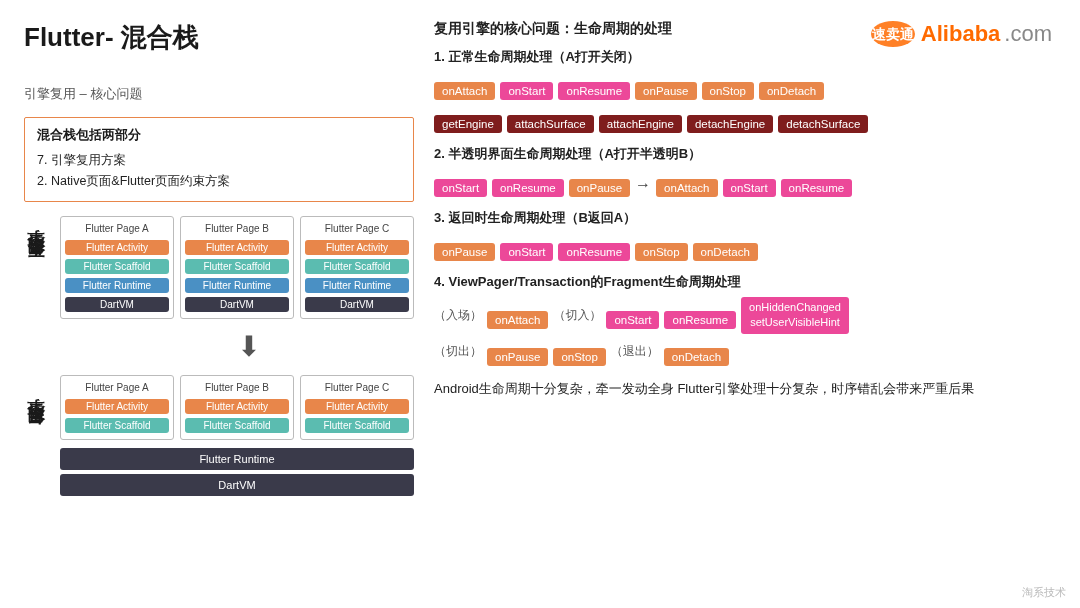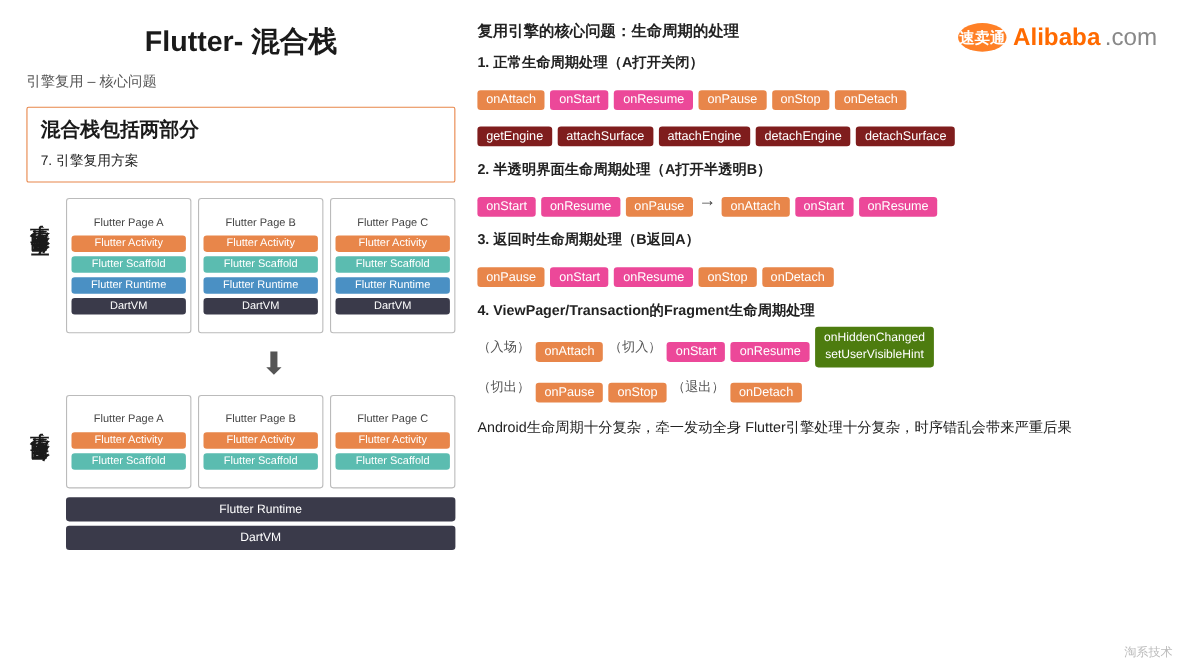--- a/index.html
+++ b/index.html
@@ -22,47 +22,47 @@
       width: 390px;
       flex-shrink: 0;
     }
     .right-panel {
       flex: 1;
     }
     .main-title {
       font-size: 26px;
       font-weight: bold;
       color: #1a1a1a;
-      margin-bottom: 10px;
-      text-align: center;
+      margin-bottom: 0;
     }
     .sub-title {
       font-size: 13px;
       color: #555;
       margin-bottom: 14px;
+      margin-top: 30px;
     }
     .alibaba-logo {
       position: absolute;
       top: 18px;
       right: 28px;
       display: flex;
       align-items: center;
       gap: 4px;
     }
     .alibaba-logo svg {
       height: 32px;
     }
     .section-box {
       border: 1.5px solid #e8864a;
       border-radius: 2px;
       padding: 8px 12px;
       margin-bottom: 14px;
     }
     .section-box-title {
-      font-size: 18px;
+      font-size: 13px;
       font-weight: bold;
       color: #1a1a1a;
       margin-bottom: 6px;
     }
     .section-box-item {
       font-size: 12.5px;
       color: #222;
       line-height: 1.7;
     }
     
@@ -88,21 +88,21 @@
       min-width: 28px;
     }
     .pages-row {
       display: flex;
       gap: 6px;
       flex: 1;
     }
     .flutter-page-box {
       border: 1.5px solid #bbb;
       border-radius: 3px;
-      padding: 16px 4px;
+      padding: 6px 4px;
       display: flex;
       flex-direction: column;
       gap: 4px;
       flex: 1;
       min-width: 95px;
     }
     .page-title {
       font-size: 10px;
       color: #444;
       text-align: center;
@@ -200,38 +200,39 @@
     }
     .inline-text {
       font-size: 12px;
       color: #555;
     }
     .lc-badge-multiline {
       border-radius: 3px;
       padding: 3px 8px;
       font-size: 11px;
       color: #fff;
-      background: #4d7c0f;
+      background: #ec4899;
       line-height: 1.4;
       text-align: center;
     }
   </style>
 </head>
 <body>
 
 <div class="page">
 
   <div class="left-panel">
 
     <div class="main-title">Flutter- 混合栈</div>
     <div class="sub-title">引擎复用 – 核心问题</div>
 
     <div class="section-box">
       <div class="section-box-title">混合栈包括两部分</div>
       <div class="section-box-item" id="left-item-0">7. 引擎复用方案</div>
+      <div class="section-box-item" id="left-item-1">2. Native页面&amp;Flutter页面约束方案</div>
     </div>
 
     <div class="diagrams-container">
 
       <div class="diagram-section">
         <div class="diagram-label" id="not-reuse-label-el">不复用引擎</div>
         <div class="pages-row" id="top-pages-row">
             <div class="flutter-page-box">
               <div class="page-title">Flutter Page A</div>
               <div class="badge badge-orange">Flutter Activity</div>

